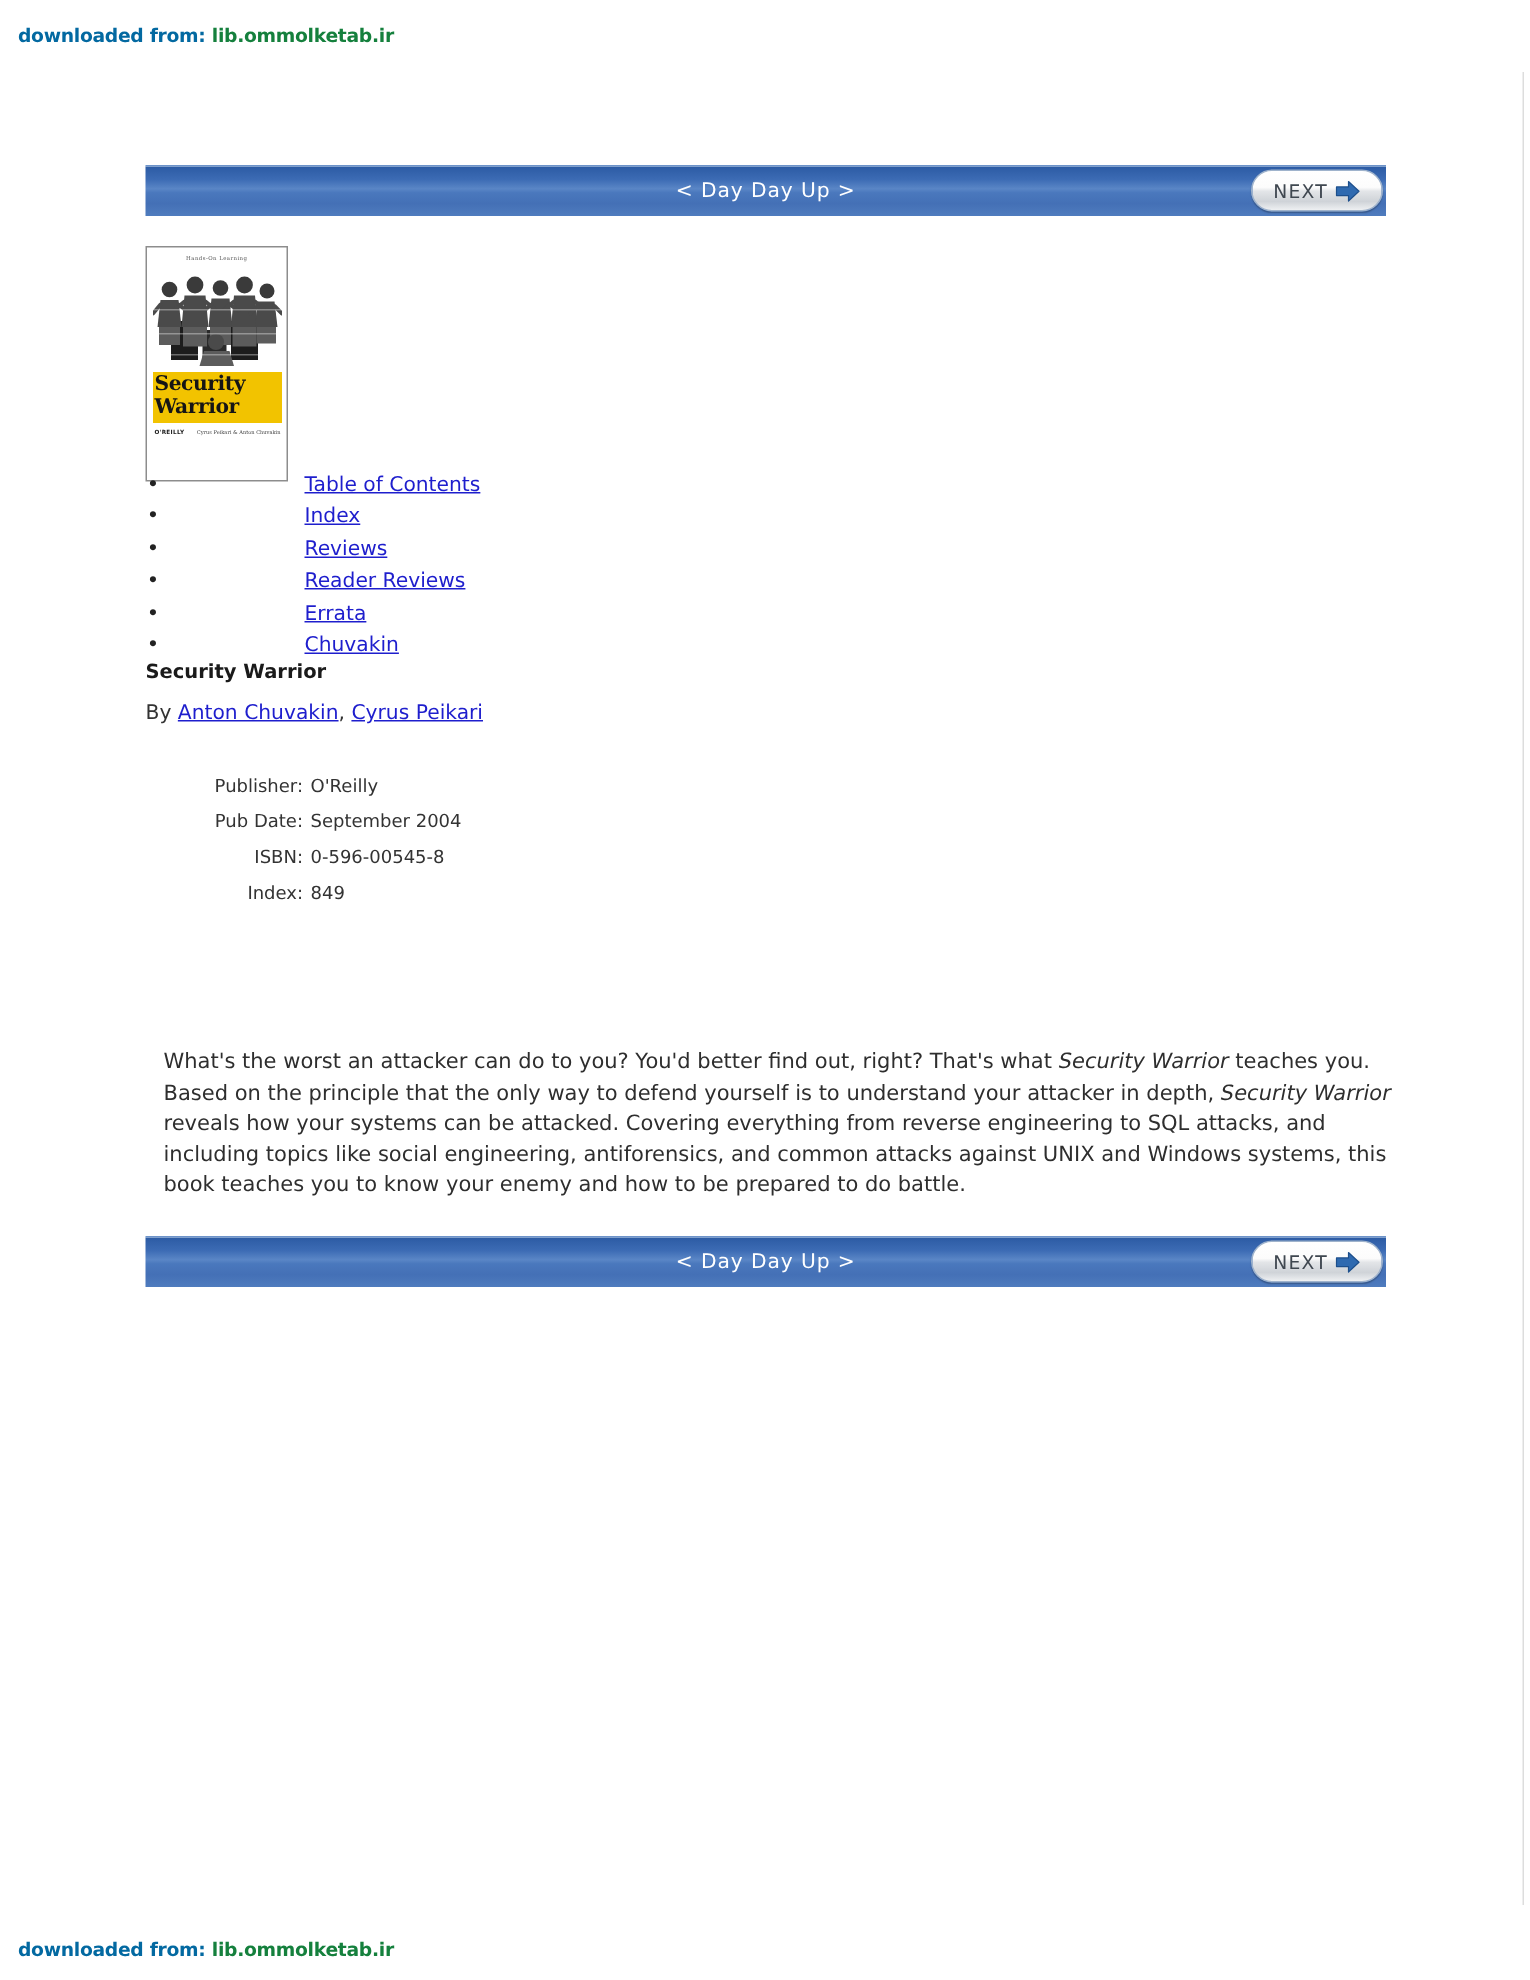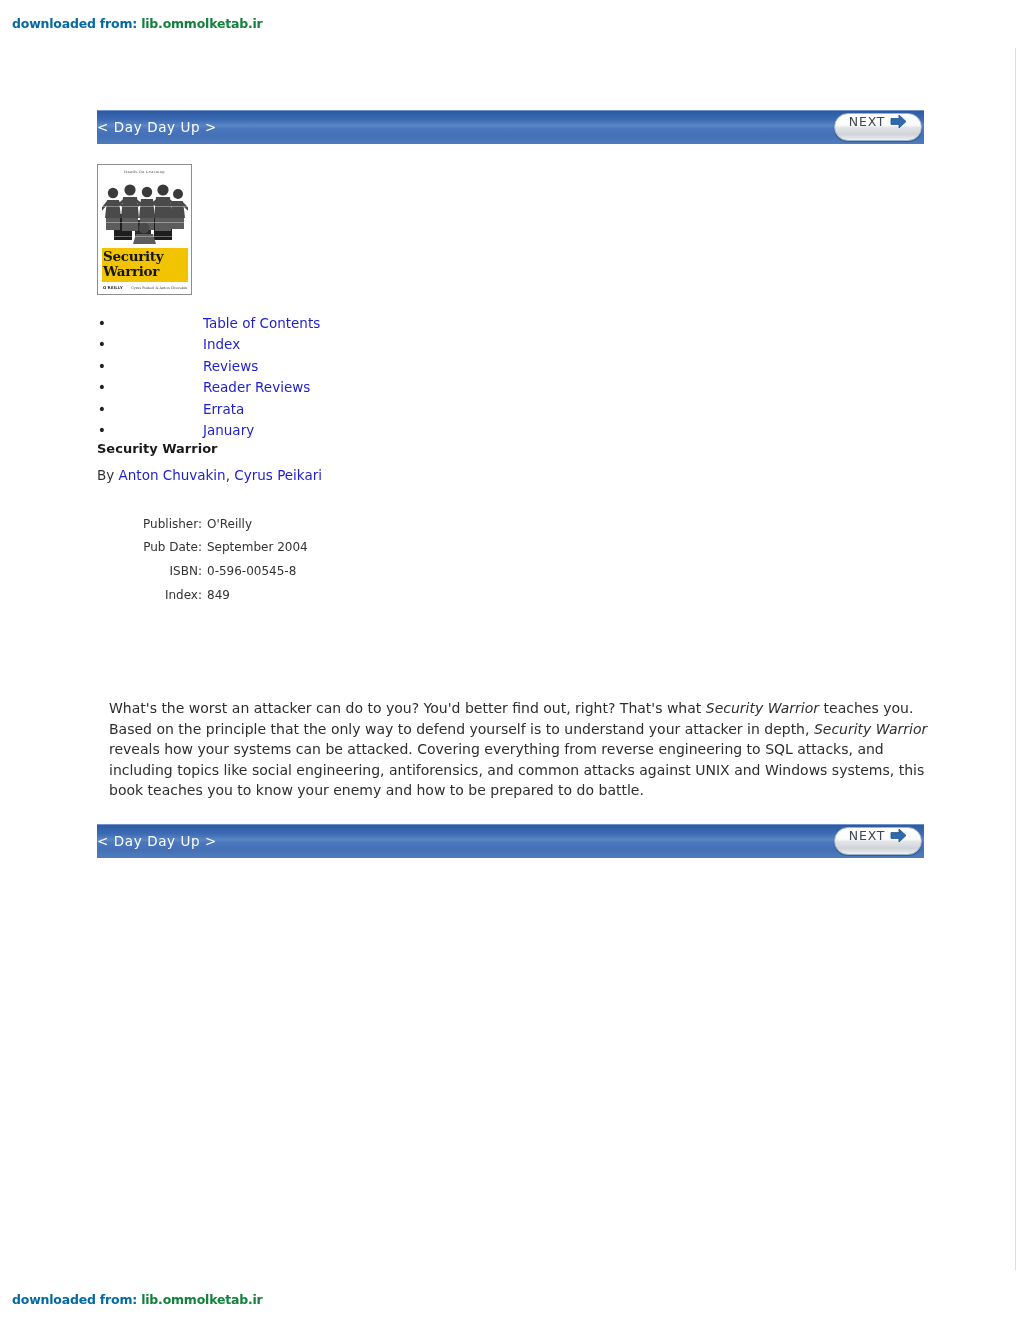--- a/index.html
+++ b/index.html
@@ -59,21 +59,21 @@
   #navbar-top    { top: 110px; }
   #navbar-bottom { top: 824px; }
 
   .navbar-label {
     position: absolute;
     left: 0;
     right: 0;
     top: 0;
     height: 33px;
     line-height: 33px;
-    text-align: left;
+    text-align: center;
     color: #ffffff;
     font-size: 13.5px;
     font-family: "DejaVu Sans", "Liberation Sans", sans-serif;
     letter-spacing: 0.6px;
   }
 
   .next-button {
     position: absolute;
     right: 2px;
     top: 2px;
@@ -82,21 +82,21 @@
     border-radius: 15px;
     background: linear-gradient(to bottom,
         #ffffff 0%,
         #fcfcfc 42%,
         #e3e5e8 52%,
         #cfd3d8 78%,
         #eef0f2 100%);
     border: 1px solid #9fb3cc;
     box-shadow: 0 1px 1px rgba(0,0,0,0.28);
     display: flex;
-    align-items: flex-start;
+    align-items: center;
     justify-content: center;
     gap: 5px;
     box-sizing: border-box;
   }
   .next-button-label {
     font-size: 12.5px;
     color: #3f4750;
     letter-spacing: 0.8px;
     font-family: "DejaVu Sans", "Liberation Sans", sans-serif;
   }
@@ -105,21 +105,21 @@
     height: 15px;
     display: block;
   }
 
   
   .book-cover {
     position: absolute;
     left: 97px;
     top: 164px;
     width: 95px;
-    height: 131px;
+    height: 157px;
     background: #ffffff;
     border: 1px solid #8d8d8d;
     box-sizing: border-box;
     overflow: hidden;
   }
   .cover-caption {
     position: absolute;
     top: 5px;
     left: 0;
     right: 0;
@@ -199,20 +199,21 @@
     top: 0;
     width: 10px;
     text-align: center;
     font-size: 14px;
     color: #222222;
     line-height: 21.4px;
   }
   .link-list a,
   .inline-link {
     color: #1e1ecd;
+    text-decoration: underline;
     font-size: 13.5px;
     font-family: "DejaVu Sans", "Liberation Sans", sans-serif;
     cursor: pointer;
   }
   .link-list a {
     position: absolute;
     left: 106px;
     top: 0;
   }
 
@@ -374,21 +375,21 @@
   <li>
     <span class="bullet">•</span>
     <a>Reader Reviews</a>
   </li>
   <li>
     <span class="bullet">•</span>
     <a>Errata</a>
   </li>
   <li>
     <span class="bullet">•</span>
-    <a>January</a>
+    <a>Chuvakin</a>
   </li>
 </ul>
 
 <div class="book-title">Security Warrior</div>
 
 <div class="byline">
   <span>By</span>
   <span class="inline-link">Anton Chuvakin</span><span>,</span>
   <span class="inline-link">Cyrus Peikari</span>
 </div>

